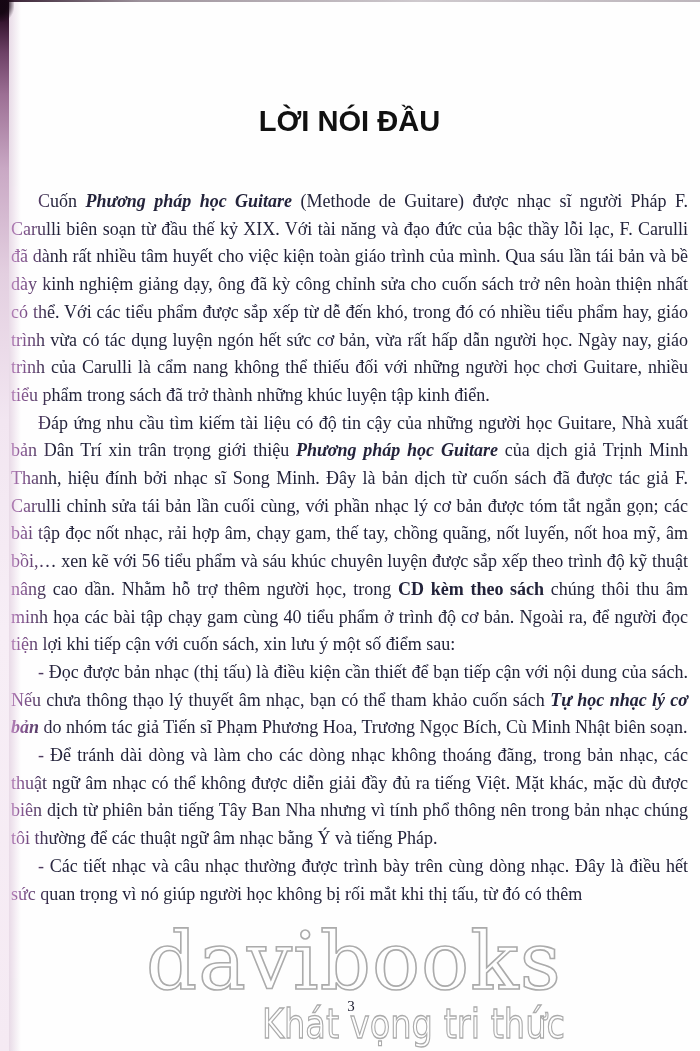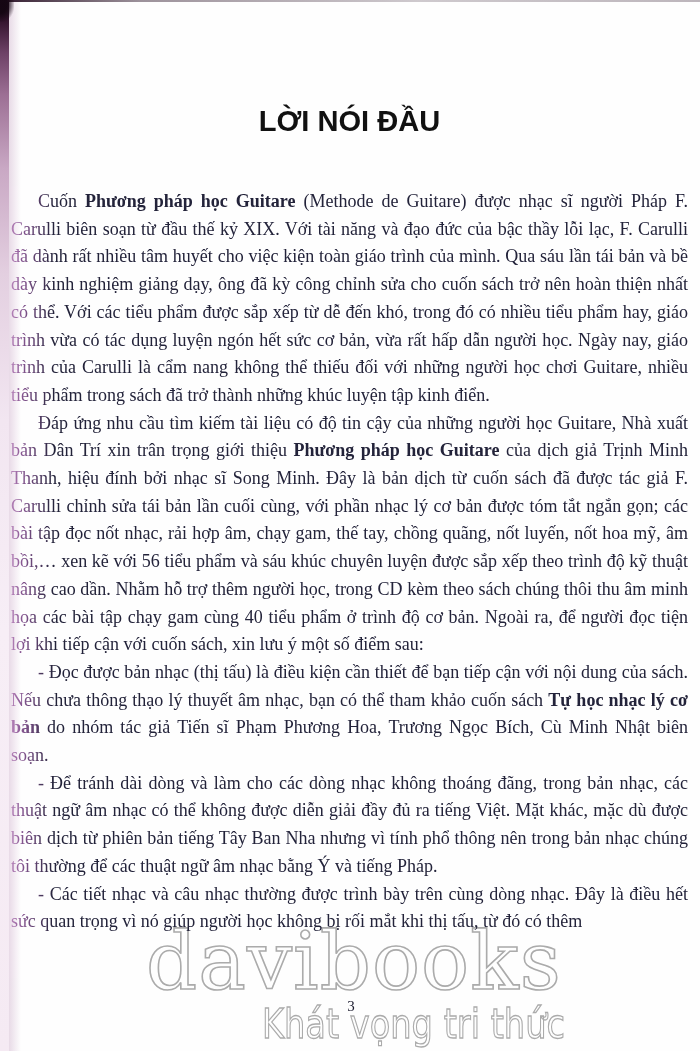--- a/index.html
+++ b/index.html
@@ -62,22 +62,22 @@
   }
 
   .body-text {
     position: absolute; left: 11px; top: 188px; width: 677px;
     font-size: 18px; line-height: 27.7px;
     color: #23233a;
     text-align: justify;
     z-index: 4;
   }
   .body-text p { margin: 0; text-indent: 27px; }
-  .seg-bi { font-weight: bold; }
-  .seg-b  { font-weight: normal; }
+  .seg-bi { font-weight: bold; font-style: italic; }
+  .seg-b  { font-weight: bold; }
   .seg-i  { }
 
   .page-number {
     position: absolute; left: 341px; top: 998px; width: 20px;
     text-align: center; font-size: 15px; color: #1d1d30;
     z-index: 5;
   }
 
   
   .wm-brand {

